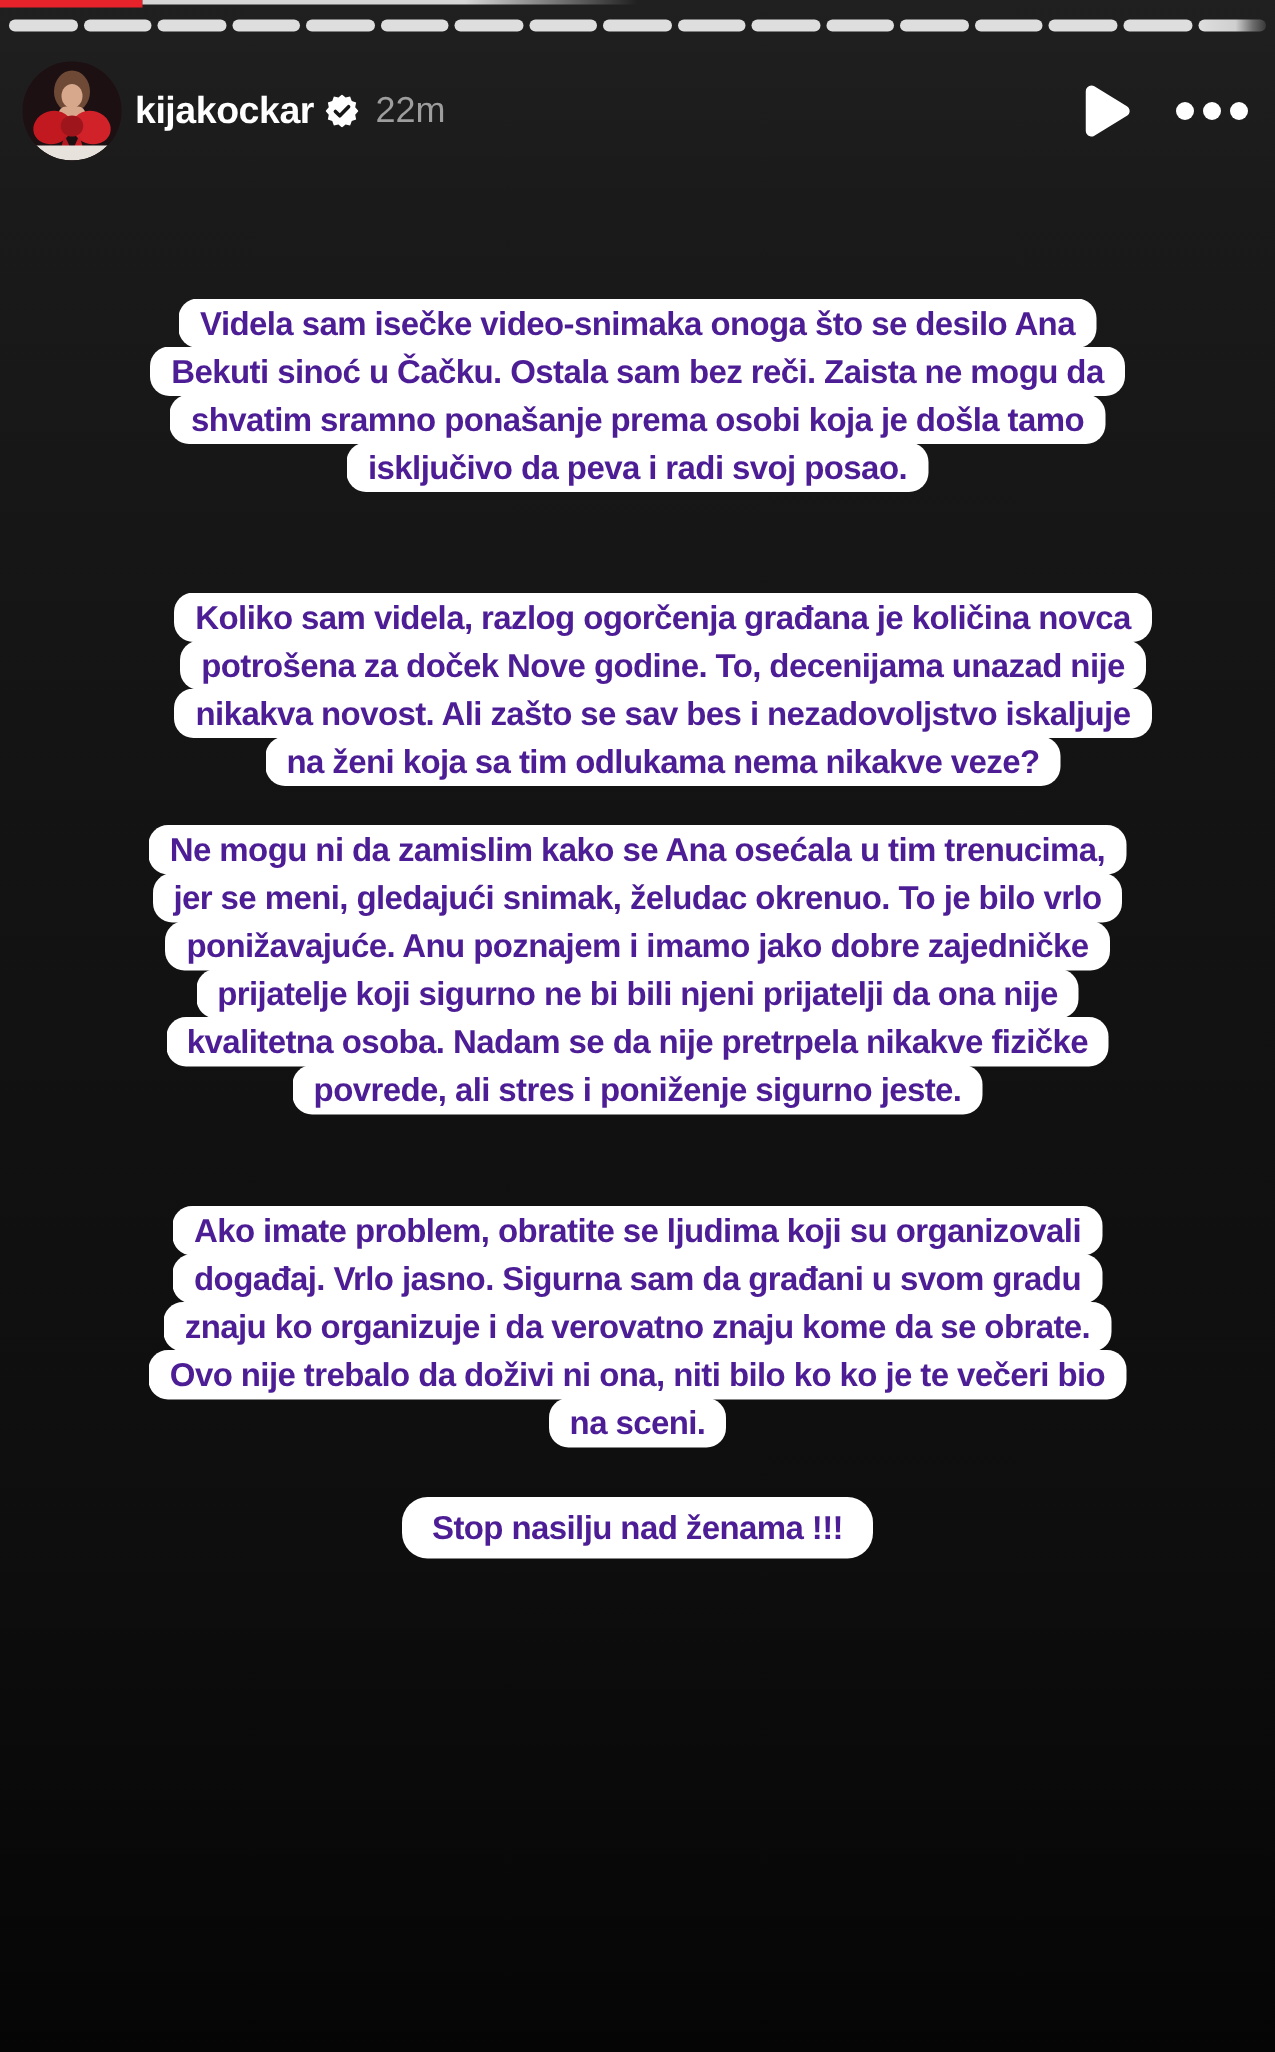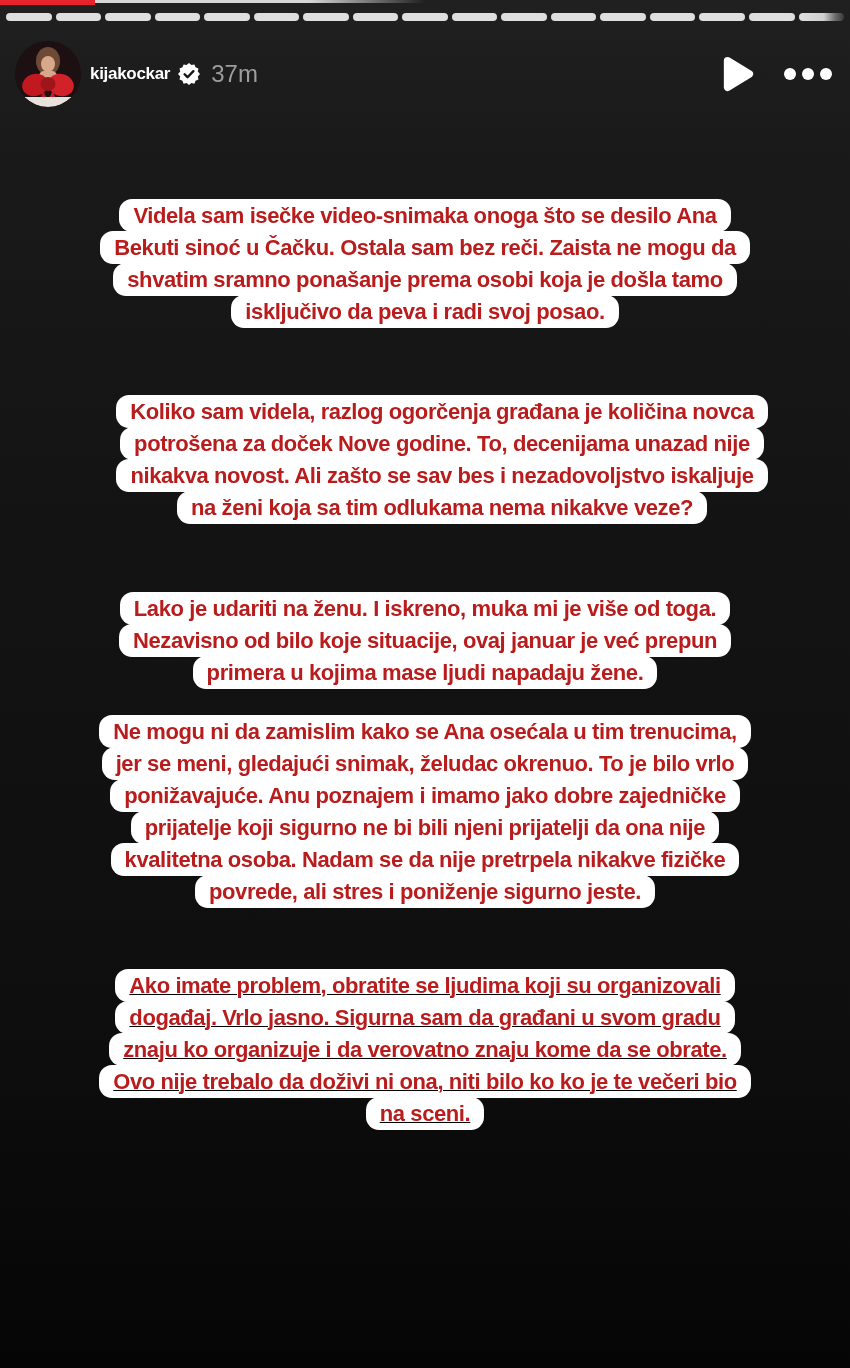--- a/index.html
+++ b/index.html
@@ -18,50 +18,50 @@
     background:linear-gradient(90deg,#d6d6d6 0%,#d6d6d6 65%,rgba(214,214,214,0) 100%);}
 
   
   .segments{position:absolute;top:13px;left:6px;right:6px;display:flex;gap:4px;}
   .seg{flex:1;height:8px;border-radius:4px;background:#dedede;}
   .seg-current{background:linear-gradient(90deg,#dedede 0%,#cfcfcf 55%,#6e6e6e 80%,#383838 100%);}
 
   
   .header{position:absolute;top:40px;left:15px;right:16px;height:68px;display:flex;align-items:center;}
   .avatar{width:66px;height:66px;border-radius:50%;overflow:hidden;background:#201114;flex:0 0 auto;cursor:pointer;}
-  .username{margin-left:9px;color:#ffffff;font-weight:bold;font-size:17px;letter-spacing:-0.3px;cursor:pointer;}
+  .username{margin-left:9px;color:#ffffff;font-weight:bold;font-size:25px;letter-spacing:-0.3px;cursor:pointer;}
   .verified{margin-left:8px;width:22px;height:22px;display:inline-flex;}
   .timestamp{margin-left:11px;color:#9d9d9d;font-size:24px;}
   .spacer{flex:1;}
   .play{width:36px;height:40px;display:flex;align-items:center;justify-content:center;cursor:pointer;}
   .more{margin-left:26px;display:flex;gap:6px;align-items:center;cursor:pointer;padding:10px 2px;}
   .more .dot{width:12px;height:12px;border-radius:50%;background:#fff;}
 
   
   .blocks{position:absolute;top:0;left:0;right:0;text-align:center;}
   .block{padding:0 22px;}
   .pill{
     display:inline;
     background:#ffffff;
-    color:#b91c1c;
+    color:#4c1d95;
     font-weight:bold;
     font-size:22px;
     letter-spacing:-0.4px;
     line-height:32px;
     padding:4px 14px;
     border-radius:13px;
     -webkit-box-decoration-break:clone;
     box-decoration-break:clone;
     text-align:center;
   }
   .block-1{margin-top:200px;}
   .block-2{margin-top:68px;margin-left:34px;}
   .block-3{margin-top:69px;}
   .block-4{margin-top:27px;}
-  .block-5{margin-top:62px;text-decoration:underline;}
+  .block-5{margin-top:62px;}
   .block-6{margin-top:38px;}
   .block-6 .pill{padding:8px 20px;border-radius:17px;}
 </style>
 </head>
 <body>
 
 <div class="screen">
 
   <div class="topbar">
     <div class="topbar-red" style="background: rgb(230, 35, 43);"></div>
@@ -110,35 +110,35 @@
         </g>
       </svg>
     </div>
     <div class="username">kijakockar</div>
     <span class="verified">
       <svg viewBox="0 0 24 24" width="22" height="22">
         <path fill="#ffffff" d="M12 0l2.6 2.2 3.3-.7 1.2 3.2 3.2 1.2-.7 3.3L24 12l-2.4 2.8.7 3.3-3.2 1.2-1.2 3.2-3.3-.7L12 24l-2.6-2.2-3.3.7-1.2-3.2-3.2-1.2.7-3.3L0 12l2.4-2.8-.7-3.3 3.2-1.2L6.1 1.5l3.3.7z"></path>
         <path fill="none" stroke="#161616" stroke-width="2.6" stroke-linecap="round" stroke-linejoin="round" d="M7.2 12.3l3.2 3.2 6.4-6.6"></path>
       </svg>
     </span>
-    <div class="timestamp">37m</div>
+    <div class="timestamp">22m</div>
     <div class="spacer"></div>
     <div class="play">
       <svg viewBox="0 0 36 40" width="34" height="38">
         <path d="M7 6 L30 20 L7 34 Z" fill="#ffffff" stroke="#ffffff" stroke-width="8" stroke-linejoin="round"></path>
       </svg>
     </div>
     <div class="more">
       <span class="dot"></span>
       <span class="dot"></span>
       <span class="dot"></span>
     </div>
   </div>
 
   <div class="blocks" id="blocks">
       <div class="block block-1"><span class="pill">Videla sam isečke video-snimaka onoga što se desilo Ana<br>Bekuti sinoć u Čačku. Ostala sam bez reči. Zaista ne mogu da<br>shvatim sramno ponašanje prema osobi koja je došla tamo<br>isključivo da peva i radi svoj posao.</span></div>
       <div class="block block-2"><span class="pill">Koliko sam videla, razlog ogorčenja građana je količina novca<br>potrošena za doček Nove godine. To, decenijama unazad nije<br>nikakva novost. Ali zašto se sav bes i nezadovoljstvo iskaljuje<br>na ženi koja sa tim odlukama nema nikakve veze?</span></div>
-      <div class="block block-3"><span class="pill">Lako je udariti na ženu. I iskreno, muka mi je više od toga.<br>Nezavisno od bilo koje situacije, ovaj januar je već prepun<br>primera u kojima mase ljudi napadaju žene.</span></div>
       <div class="block block-4"><span class="pill">Ne mogu ni da zamislim kako se Ana osećala u tim trenucima,<br>jer se meni, gledajući snimak, želudac okrenuo. To je bilo vrlo<br>ponižavajuće. Anu poznajem i imamo jako dobre zajedničke<br>prijatelje koji sigurno ne bi bili njeni prijatelji da ona nije<br>kvalitetna osoba. Nadam se da nije pretrpela nikakve fizičke<br>povrede, ali stres i poniženje sigurno jeste.</span></div>
       <div class="block block-5"><span class="pill">Ako imate problem, obratite se ljudima koji su organizovali<br>događaj. Vrlo jasno. Sigurna sam da građani u svom gradu<br>znaju ko organizuje i da verovatno znaju kome da se obrate.<br>Ovo nije trebalo da doživi ni ona, niti bilo ko ko je te večeri bio<br>na sceni.</span></div>
+      <div class="block block-6"><span class="pill">Stop nasilju nad ženama !!!</span></div>
     </div>
 
 </div>
 
 </body></html>

